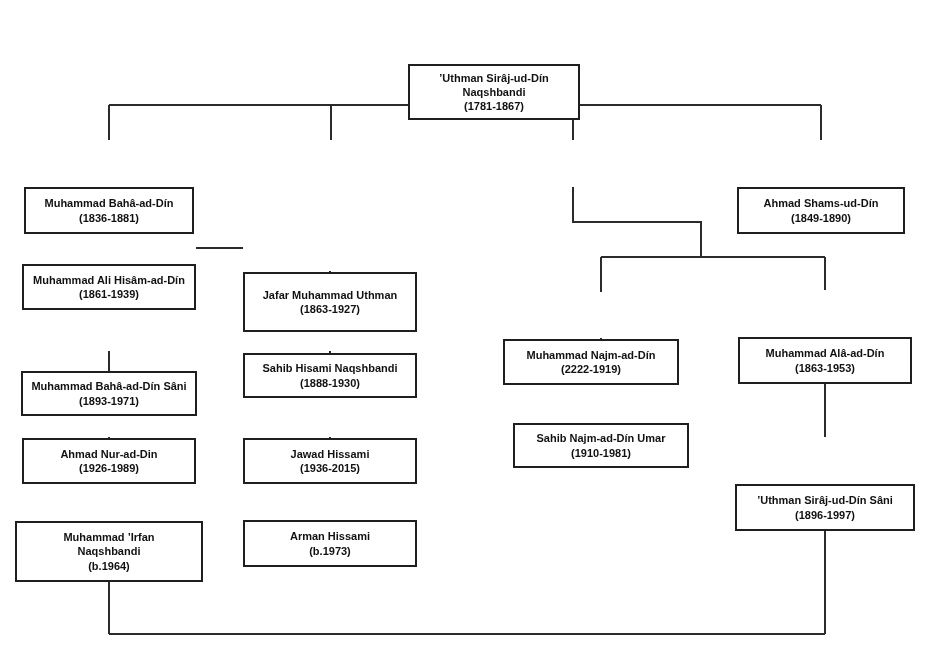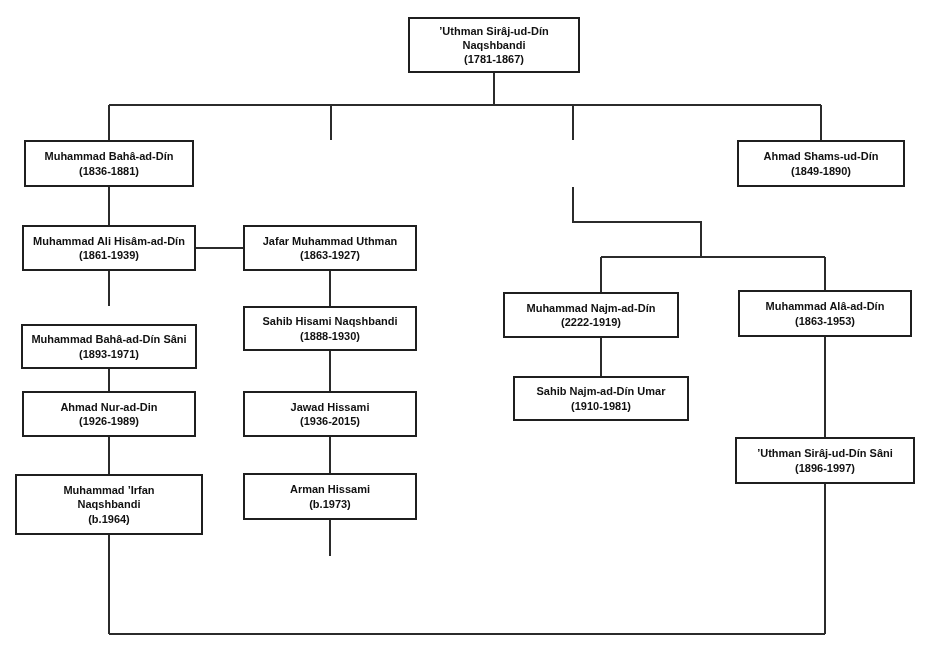--- a/index.html
+++ b/index.html
@@ -19,20 +19,21 @@
     display:flex;
     flex-direction:column;
     justify-content:center;
     align-items:center;
     text-align:center;
     color:#111111;
     font-weight:bold;
     font-size:11px;
     line-height:1.3;
     z-index:2;
+    margin-top:47px;
   }
   .nm,.yr{white-space:nowrap;}
 </style>
 </head>
 <body>
 
 <div id="canvas">
 
   <svg id="edges" viewBox="0 0 950 665" xmlns="http://www.w3.org/2000/svg">
     <g fill="none" stroke="#2b2b2b" stroke-width="1.5" shape-rendering="crispEdges">
@@ -74,26 +75,26 @@
     <div class="yr">(1836-1881)</div>
   </div>
 
 
 
   <div class="node" style="left:737px;top:140px;width:168px;height:47px">
     <div class="nm">Ahmad Shams-ud-Dín</div>
     <div class="yr">(1849-1890)</div>
   </div>
 
-  <div class="node" style="left:22px;top:225px;width:174px;height:46px">
+  <div class="node" style="left:22px;top:217px;width:174px;height:46px">
     <div class="nm">Muhammad Ali Hisâm-ad-Dín</div>
     <div class="yr">(1861-1939)</div>
   </div>
 
-  <div class="node" style="left:243px;top:225px;width:174px;height:46px">
+  <div class="node" style="left:243px;top:225px;width:174px;height:60px">
     <div class="nm">Jafar Muhammad Uthman</div>
     <div class="yr">(1863-1927)</div>
   </div>
 
   <div class="node" style="left:21px;top:324px;width:176px;height:45px">
     <div class="nm">Muhammad Bahâ-ad-Dín Sâni</div>
     <div class="yr">(1893-1971)</div>
   </div>
 
   <div class="node" style="left:243px;top:306px;width:174px;height:45px">

